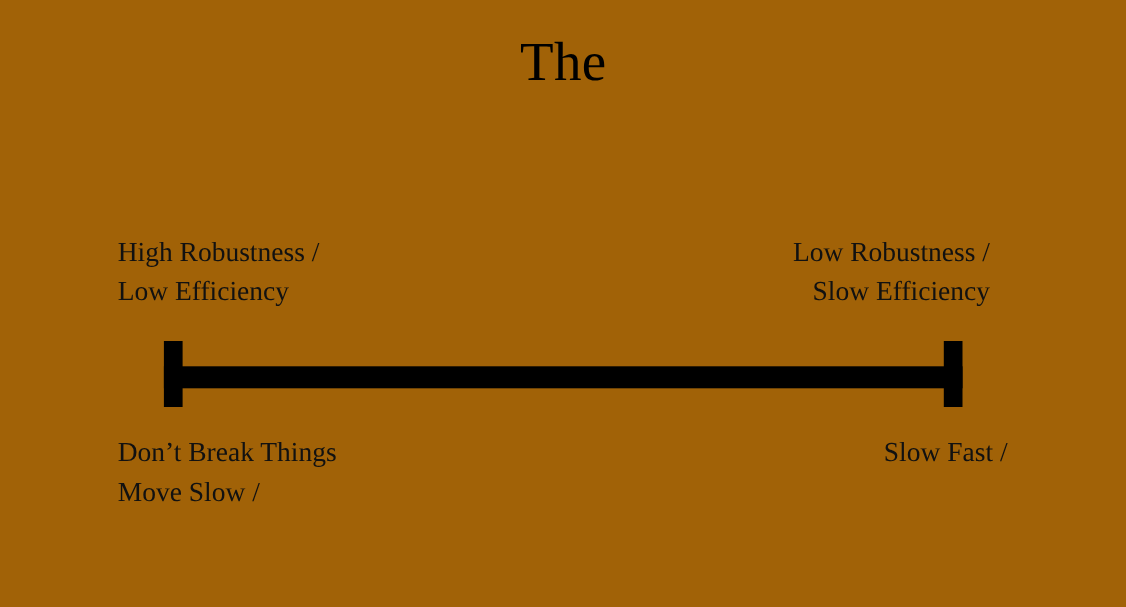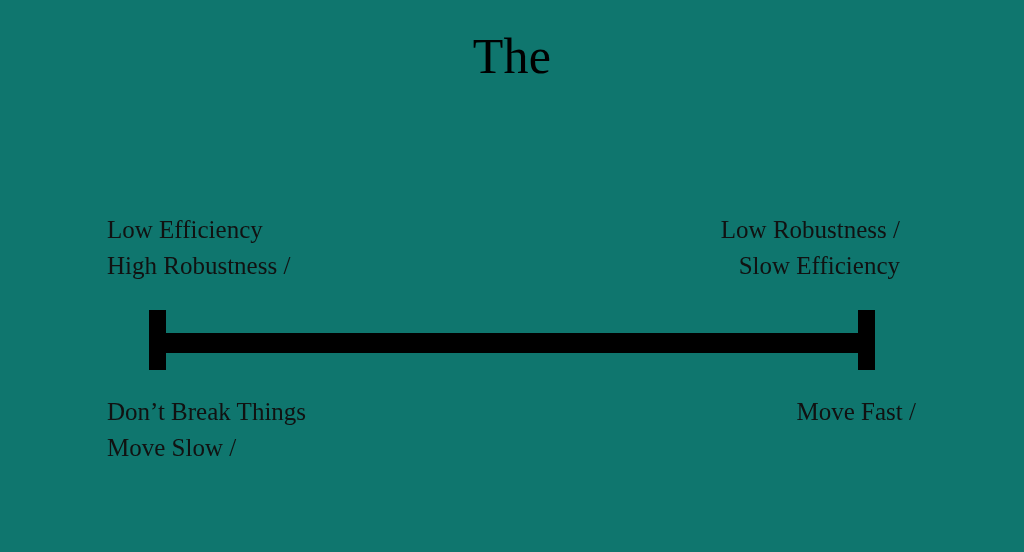--- a/index.html
+++ b/index.html
@@ -9,21 +9,21 @@
   }
   body {
     font-family: "Liberation Serif", "DejaVu Serif", serif;
     color: #000000;
     -webkit-font-smoothing: antialiased;
   }
   .slide {
     position: relative;
     width: 1024px;
     height: 552px;
-    background: #0f766e;
+    background: #a16207;
     overflow: hidden;
   }
 
   
   .title-block {
     position: absolute;
     left: 0;
     top: 26px;
     width: 1024px;
     text-align: center;
@@ -99,37 +99,37 @@
 </head>
 <body>
 
 <div class="slide">
 
   <div class="title-block">
     <span class="title-line">The</span>
   </div>
 
   <div class="label label-top-left">
+    <span class="lbl-line">High Robustness /</span>
     <span class="lbl-line">Low Efficiency</span>
-    <span class="lbl-line">High Robustness /</span>
   </div>
 
   <div class="label label-top-right">
     <span class="lbl-line">Low Robustness /</span>
     <span class="lbl-line">Slow Efficiency</span>
   </div>
 
   <div class="spectrum">
     <div class="spectrum-line"></div>
     <div class="spectrum-cap spectrum-cap-left"></div>
     <div class="spectrum-cap spectrum-cap-right"></div>
   </div>
 
   <div class="label label-bottom-left">
     <span class="lbl-line">Don’t Break Things</span>
     <span class="lbl-line">Move Slow /</span>
   </div>
 
   <div class="label label-bottom-right">
-    <span class="lbl-line">Move Fast /</span>
+    <span class="lbl-line">Slow Fast /</span>
   </div>
 
 </div>
 
 </body></html>

